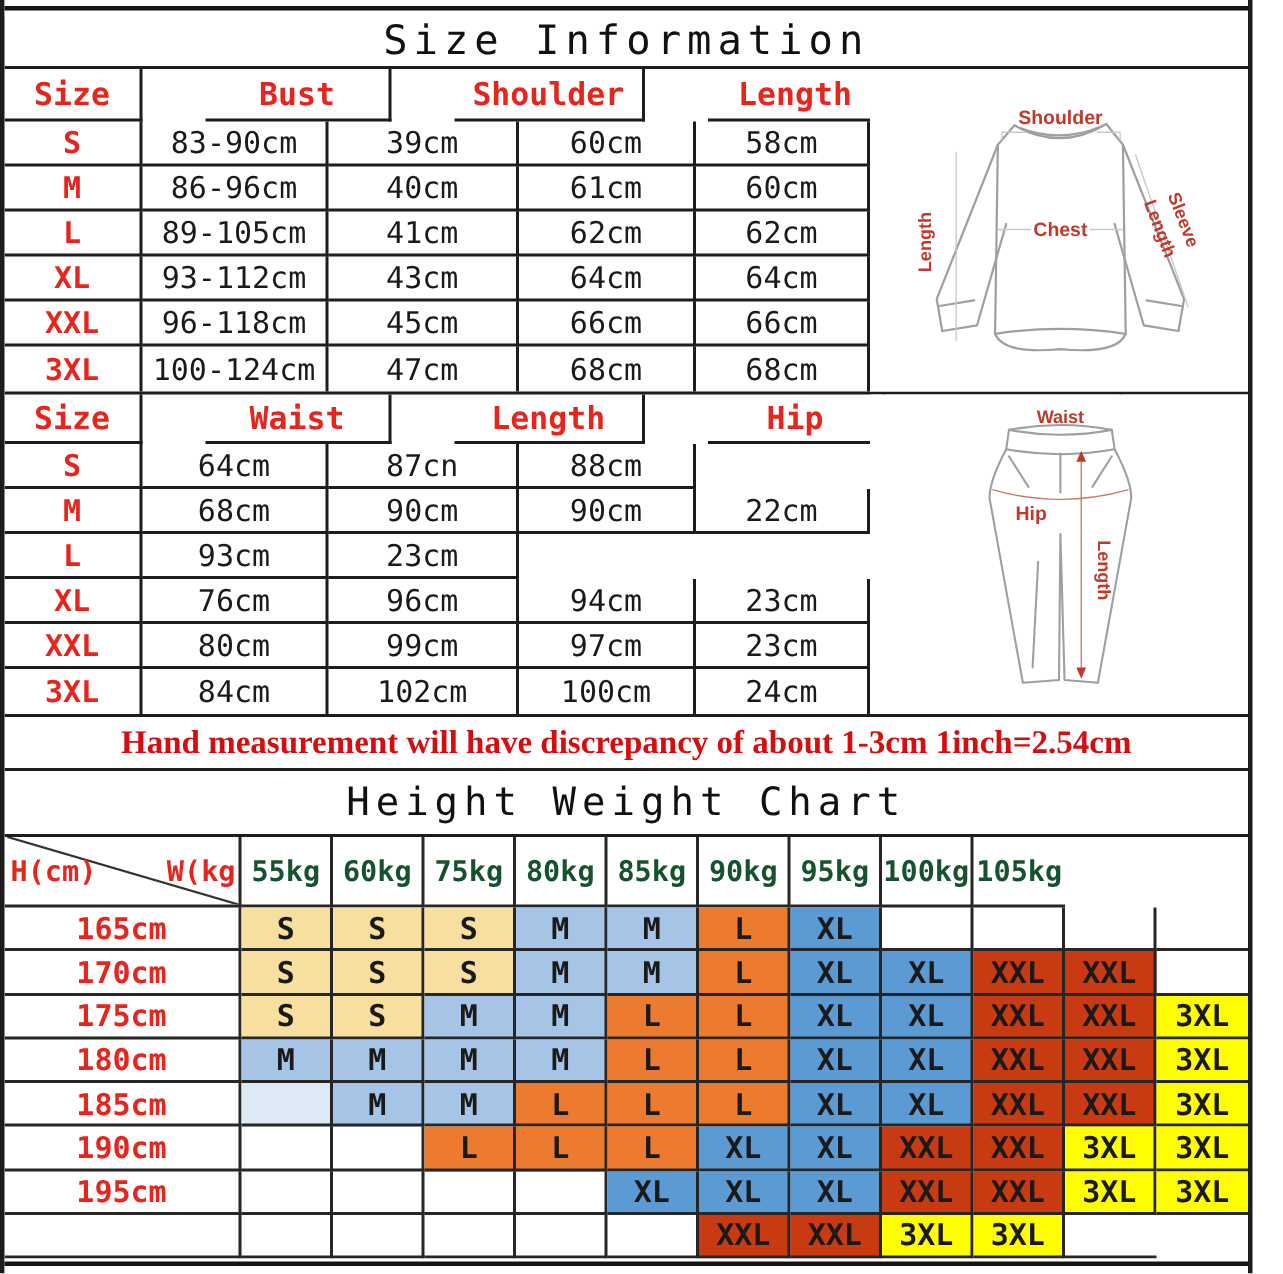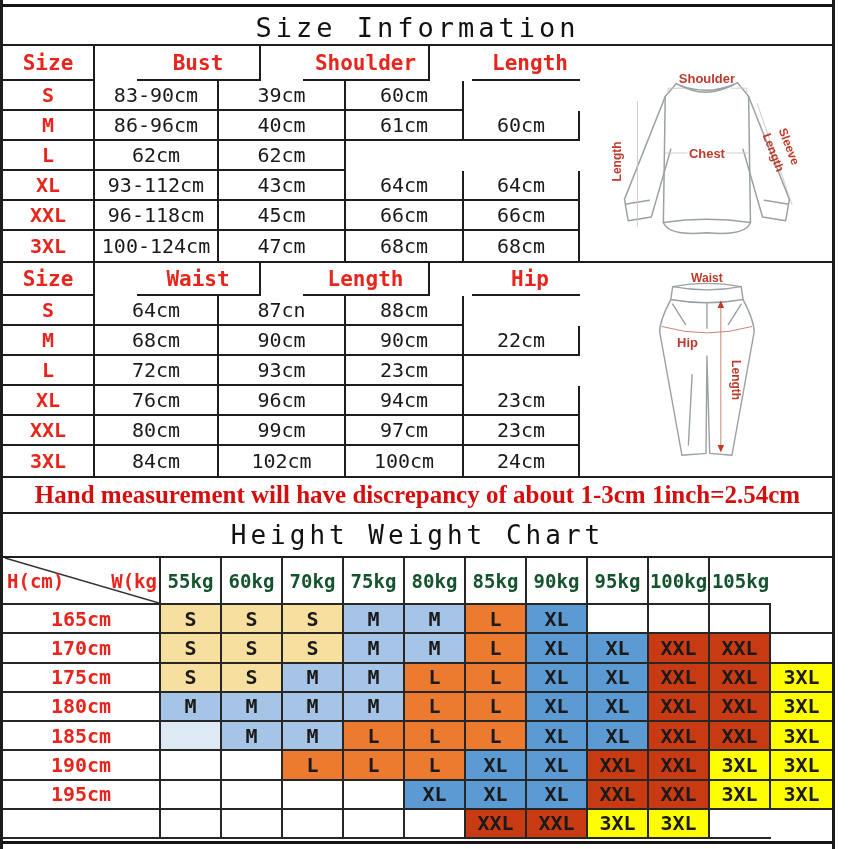--- a/index.html
+++ b/index.html
@@ -47,21 +47,21 @@
   .tcell.hd{color:#e8251d;font-weight:bold;font-size:21px;}
   .tcell.sz{color:#e8251d;font-weight:bold;}
   .illus{flex:1;position:relative;background:#fff;}
   .illus svg{display:block;width:100%;height:100%;}
 
   .note-row{
     height:34px;flex:0 0 34px;
     border-bottom:2px solid #1d1d1d;
     display:flex;align-items:center;justify-content:center;
     font-family:"Liberation Serif","DejaVu Serif",serif;
-    font-weight:bold;font-size:25px;color:#d60d0d;
+    font-weight:bold;font-size:22px;color:#d60d0d;
     white-space:nowrap;
   }
 
   .hwc{flex:1;display:flex;flex-direction:column;}
   .hrow{display:grid;grid-template-columns:158px repeat(11,1fr);flex:1;}
   .hrow.head{flex:0 0 47px;}
   .hcell{
     border-right:2px solid #262626;border-bottom:2px solid #262626;
     display:flex;align-items:center;justify-content:center;
     font-weight:bold;font-size:20px;color:#1a1a1a;
@@ -96,30 +96,33 @@
           <div class="tcell hd">Bust</div>
           <div class="tcell hd">Shoulder</div>
           <div class="tcell hd">Length</div>
           <div class="tcell hd">Sleeve</div>
         </div>
         <div class="trow">
           <div class="tcell sz">S</div>
           <div class="tcell">83-90cm</div>
           <div class="tcell">39cm</div>
           <div class="tcell">60cm</div>
+          <div class="tcell">58cm</div>
         </div>
         <div class="trow">
           <div class="tcell sz">M</div>
           <div class="tcell">86-96cm</div>
           <div class="tcell">40cm</div>
           <div class="tcell">61cm</div>
           <div class="tcell">60cm</div>
         </div>
         <div class="trow">
           <div class="tcell sz">L</div>
+          <div class="tcell">89-105cm</div>
+          <div class="tcell">41cm</div>
           <div class="tcell">62cm</div>
           <div class="tcell">62cm</div>
         </div>
         <div class="trow">
           <div class="tcell sz">XL</div>
           <div class="tcell">93-112cm</div>
           <div class="tcell">43cm</div>
           <div class="tcell">64cm</div>
           <div class="tcell">64cm</div>
         </div>
@@ -185,21 +188,20 @@
         </div>
         <div class="trow">
           <div class="tcell sz">M</div>
           <div class="tcell">68cm</div>
           <div class="tcell">90cm</div>
           <div class="tcell">90cm</div>
           <div class="tcell">22cm</div>
         </div>
         <div class="trow">
           <div class="tcell sz">L</div>
-          <div class="tcell">72cm</div>
           <div class="tcell">93cm</div>
           <div class="tcell">23cm</div>
         </div>
         <div class="trow">
           <div class="tcell sz">XL</div>
           <div class="tcell">76cm</div>
           <div class="tcell">96cm</div>
           <div class="tcell">94cm</div>
           <div class="tcell">23cm</div>
         </div>
@@ -250,21 +252,20 @@
       <div class="hrow head">
         <div class="hcell corner">
           <svg viewBox="0 0 158 47" preserveAspectRatio="none">
             <line x1="2" y1="0" x2="158" y2="47" stroke="#333" stroke-width="1.6"></line>
           </svg>
           <span class="lbl h">H(cm)</span>
           <span class="lbl w">W(kg</span>
         </div>
         <div class="hcell colhd">55kg</div>
         <div class="hcell colhd">60kg</div>
-        <div class="hcell colhd">70kg</div>
         <div class="hcell colhd">75kg</div>
         <div class="hcell colhd">80kg</div>
         <div class="hcell colhd">85kg</div>
         <div class="hcell colhd">90kg</div>
         <div class="hcell colhd">95kg</div>
         <div class="hcell colhd">100kg</div>
         <div class="hcell colhd">105kg</div>
       </div>
       <div class="hrow">
         <div class="hcell rowhd">165cm</div>

